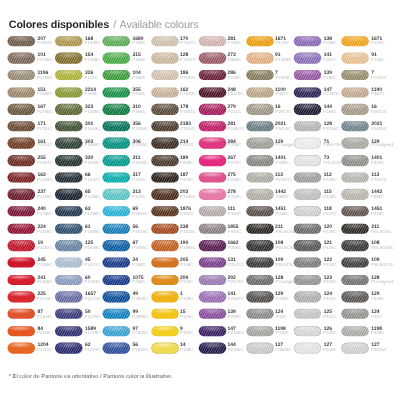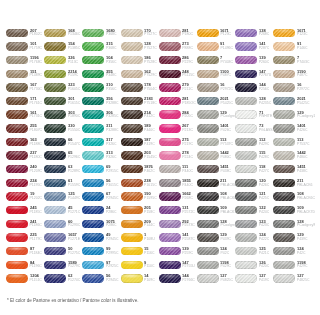--- a/index.html
+++ b/index.html
@@ -85,20 +85,25 @@
   .footnote{
     position:absolute;left:7px;bottom:12px;
     font-size:4.6px;color:#5b5b5b;white-space:nowrap;
   }
 </style>
 </head>
 <body>
 
 <div class="sheet">
 
+  <div class="header">
+    <span class="es">Colores disponibles</span>
+    <span class="sep">/</span>
+    <span class="en">Available colours</span>
+  </div>
 
   <div class="grid" id="colour-grid">
       <div class="col">
         <div class="swatch-row">
           <div class="chip" title="207 P1802C" style="background: rgb(111, 92, 76);"></div>
           <div class="labels">
             <div class="code">207</div>
             <div class="pantone">P1802C</div>
           </div>
         </div>

